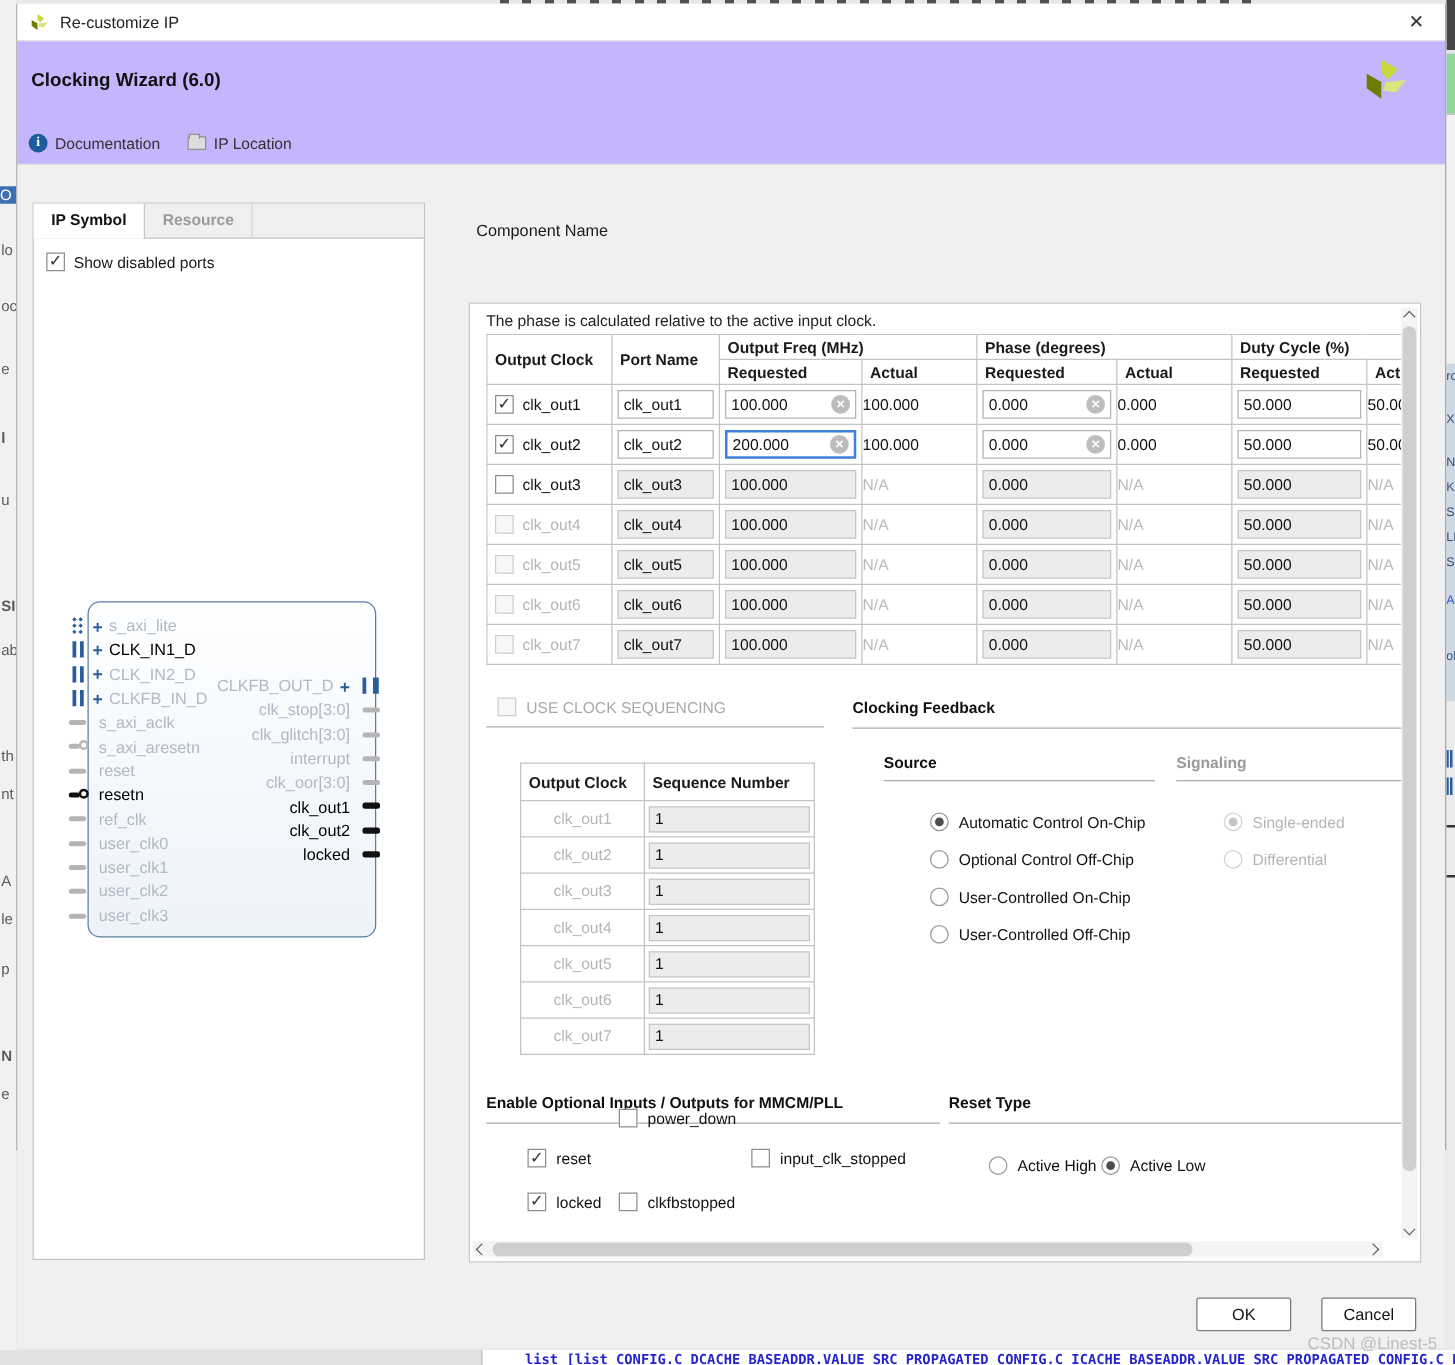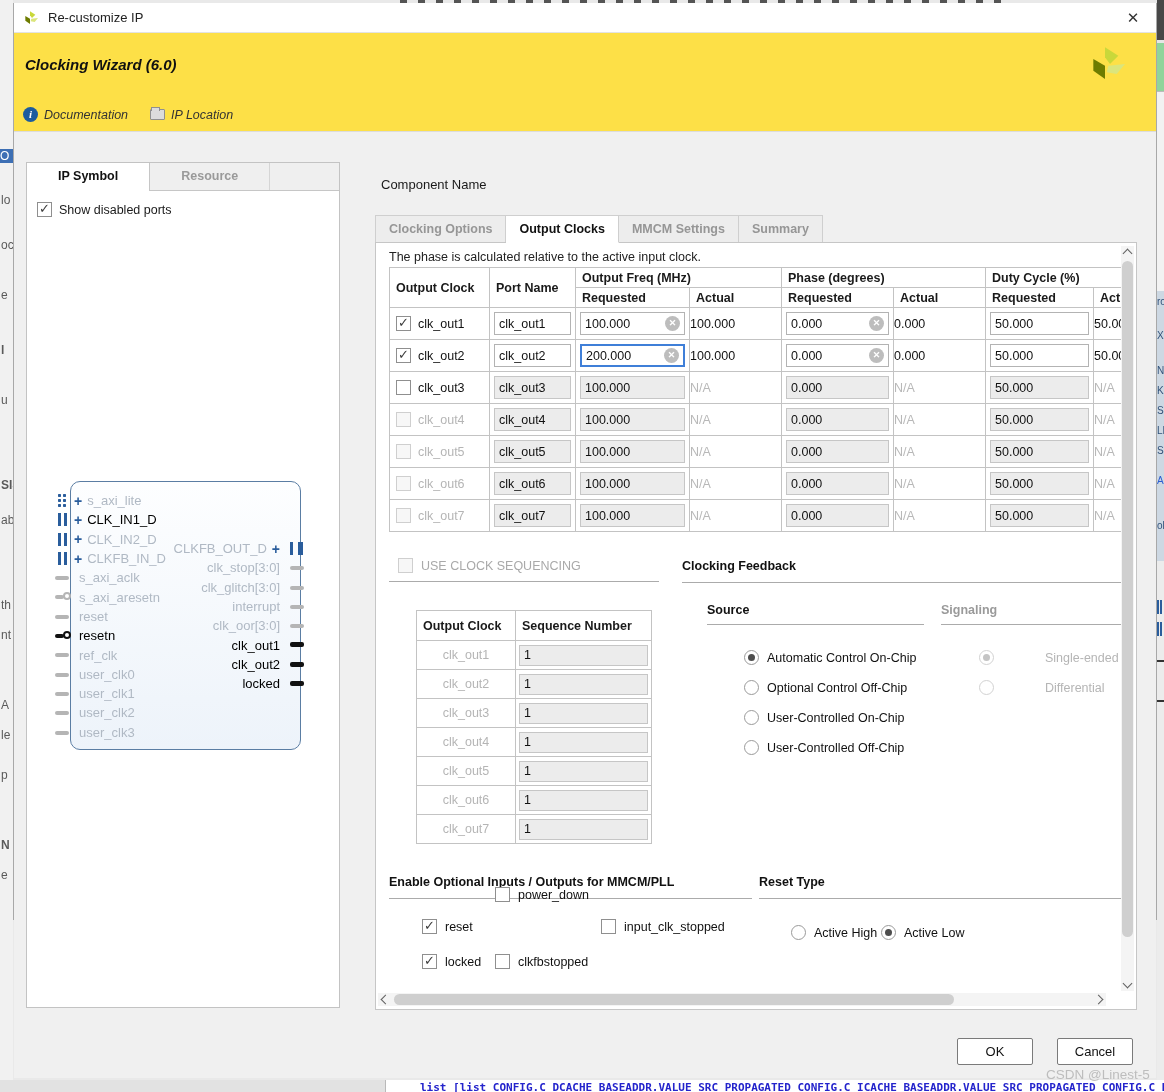--- a/index.html
+++ b/index.html
@@ -22,37 +22,37 @@
   .bg-bottom .pane { position:absolute; left:385px; top:0; width:779px; height:12px; background:#fff; border-left:1px solid #b9b9b9; }
 
   
   .dialog { position:absolute; left:13px; top:3px; width:1144px; height:917px; background:#f0f0f0;
     border:1px solid #a8a8a8; border-top:none; }
   .titlebar { position:absolute; left:0; top:0; width:100%; height:30px; background:#ffffff;
     border-bottom:1px solid #e3e3e3; display:flex; align-items:center; padding:0 10px; }
   .titlebar .ttl { font-size:13px; color:#222; margin-left:8px; }
   .close-x { position:absolute; right:14px; top:6px; width:18px; height:18px; text-align:center;
     font-size:15px; color:#333; cursor:default; line-height:18px; }
-  .hdr { position:absolute; left:0; top:30px; width:100%; height:99px; background:#fde047; border-bottom:1px solid #dcdcdc;font-style:italic; }
+  .hdr { position:absolute; left:0; top:30px; width:100%; height:99px; background:#c4b5fd; border-bottom:1px solid #dcdcdc; }
   .hdr h1 { position:absolute; left:11px; top:23px; font-size:15px; font-weight:bold; color:#111; }
   .hdr .links { position:absolute; left:9px; top:74px; display:flex; align-items:center; gap:22px; }
   .link { display:flex; align-items:center; gap:6px; color:#333; }
   .info-ic { width:15px; height:15px; border-radius:50%; background:#1c5c9e; color:#fff; font-size:11px; font-weight:bold;
     text-align:center; line-height:15px; font-family:"Liberation Serif", serif; }
   .folder-ic { width:15px; height:11px; background:#dcdcdc; border:1px solid #909090; border-radius:1px; position:relative; }
   .folder-ic:before { content:""; position:absolute; left:0; top:-3px; width:7px; height:3px; background:#dcdcdc;
     border:1px solid #909090; border-bottom:none; }
   .hdr .biglogo { position:absolute; right:26px; top:11px; }
 
   .body { position:absolute; left:0; top:130px; width:1142px; height:945px; background:#f0f0f0; }
 
   
   .lpanel { position:absolute; left:12px; top:29px; width:314px; height:846px; background:#fff; border:1px solid #c3c3c3; }
   .ltabs { height:28px; background:#efefef; border-bottom:1px solid #c6c6c6; display:flex; }
-  .ltab { padding:0 31px; line-height:27px; font-weight:bold; color:#9a9a9a; border-right:1px solid #d5d5d5; }
+  .ltab { padding:0 14px; line-height:27px; font-weight:bold; color:#9a9a9a; border-right:1px solid #d5d5d5; }
   .ltab.active { background:#fff; color:#111; border-right:1px solid #c6c6c6; margin-bottom:-1px; height:28px; }
   .showports { position:absolute; left:10px; top:39px; display:flex; align-items:center; gap:7px; }
 
   
   .ipblock { position:absolute; left:43px; top:318px; width:231px; height:269px; border:1px solid #5a7da3;
     border-radius:10px; background:linear-gradient(180deg,#fdfeff,#edf3fa); }
   .prow { position:relative; height:19.3px; display:flex; align-items:center; font-size:13px; color:#b0b9c4; white-space:nowrap; }
   .prow.on { color:#000; }
   .lports { position:absolute; left:0; top:9px; right:0; }
   .rports { position:absolute; right:12px; top:57px; left:0; }
@@ -113,21 +113,21 @@
   
   .cb { width:15px; height:15px; border:1px solid #8f8f8f; background:#fff; position:relative; flex:0 0 15px; display:inline-block; }
   .cb.dis { border-color:#cfcfcf; background:#f7f7f7; }
   .cb.checked:after { content:"\2713"; position:absolute; left:1px; top:-2px; font-size:13px; color:#3c3c3c; }
   .rad { width:15px; height:15px; border-radius:50%; border:1px solid #9a9a9a; background:#fff; position:relative;
     flex:0 0 15px; display:inline-block; }
   .rad.sel:after { content:""; position:absolute; left:3px; top:3px; width:7px; height:7px; border-radius:50%; background:#4d4d4d; }
   .rad.dis { border-color:#d2d2d2; }
   .rad.dis.sel:after { background:#c4c4c4; }
   .ctl { display:flex; align-items:center; gap:8px; position:absolute; }
-  .ctl .t { color:#111; } .ctl .t.dim { color:#b5b5b5;margin-left:43px; } .ctl .t.dim2 { color:#a9a9a9; }
+  .ctl .t { color:#111; } .ctl .t.dim { color:#b5b5b5; } .ctl .t.dim2 { color:#a9a9a9; }
 
   .sep { position:absolute; height:1px; background:#ababab; }
   .sect { position:absolute; font-weight:bold; color:#111; }
   .sect.dim { color:#9a9a9a; }
 
   
   .stbl { position:absolute; left:40px; top:367px; width:235px; }
   .stbl th, .stbl td { border:1px solid #c3c3c3; }
   .stbl th { text-align:left; padding:6px 6px; font-size:12.5px; height:30px; }
   .stbl td { height:29px; padding:0; }
@@ -339,26 +339,20 @@
           <div class="prow on">
               <span>locked</span>
               <span class="mk dash on"></span>
             </div>
         </div>
       </div>
     </div>
 
     <span class="comp-label">Component Name</span>
 
-    <div class="mtabs">
-      <span class="mtab">Clocking Options</span>
-      <span class="mtab active">Output Clocks</span>
-      <span class="mtab">MMCM Settings</span>
-      <span class="mtab">Summary</span>
-    </div>
 
     <div class="cpanel">
       <div class="note">The phase is calculated relative to the active input clock.</div>
 
       <div class="tblwrap">
         <table class="otbl">
           <colgroup>
               <col class="c1">
               <col class="c2">
               <col class="c3">

